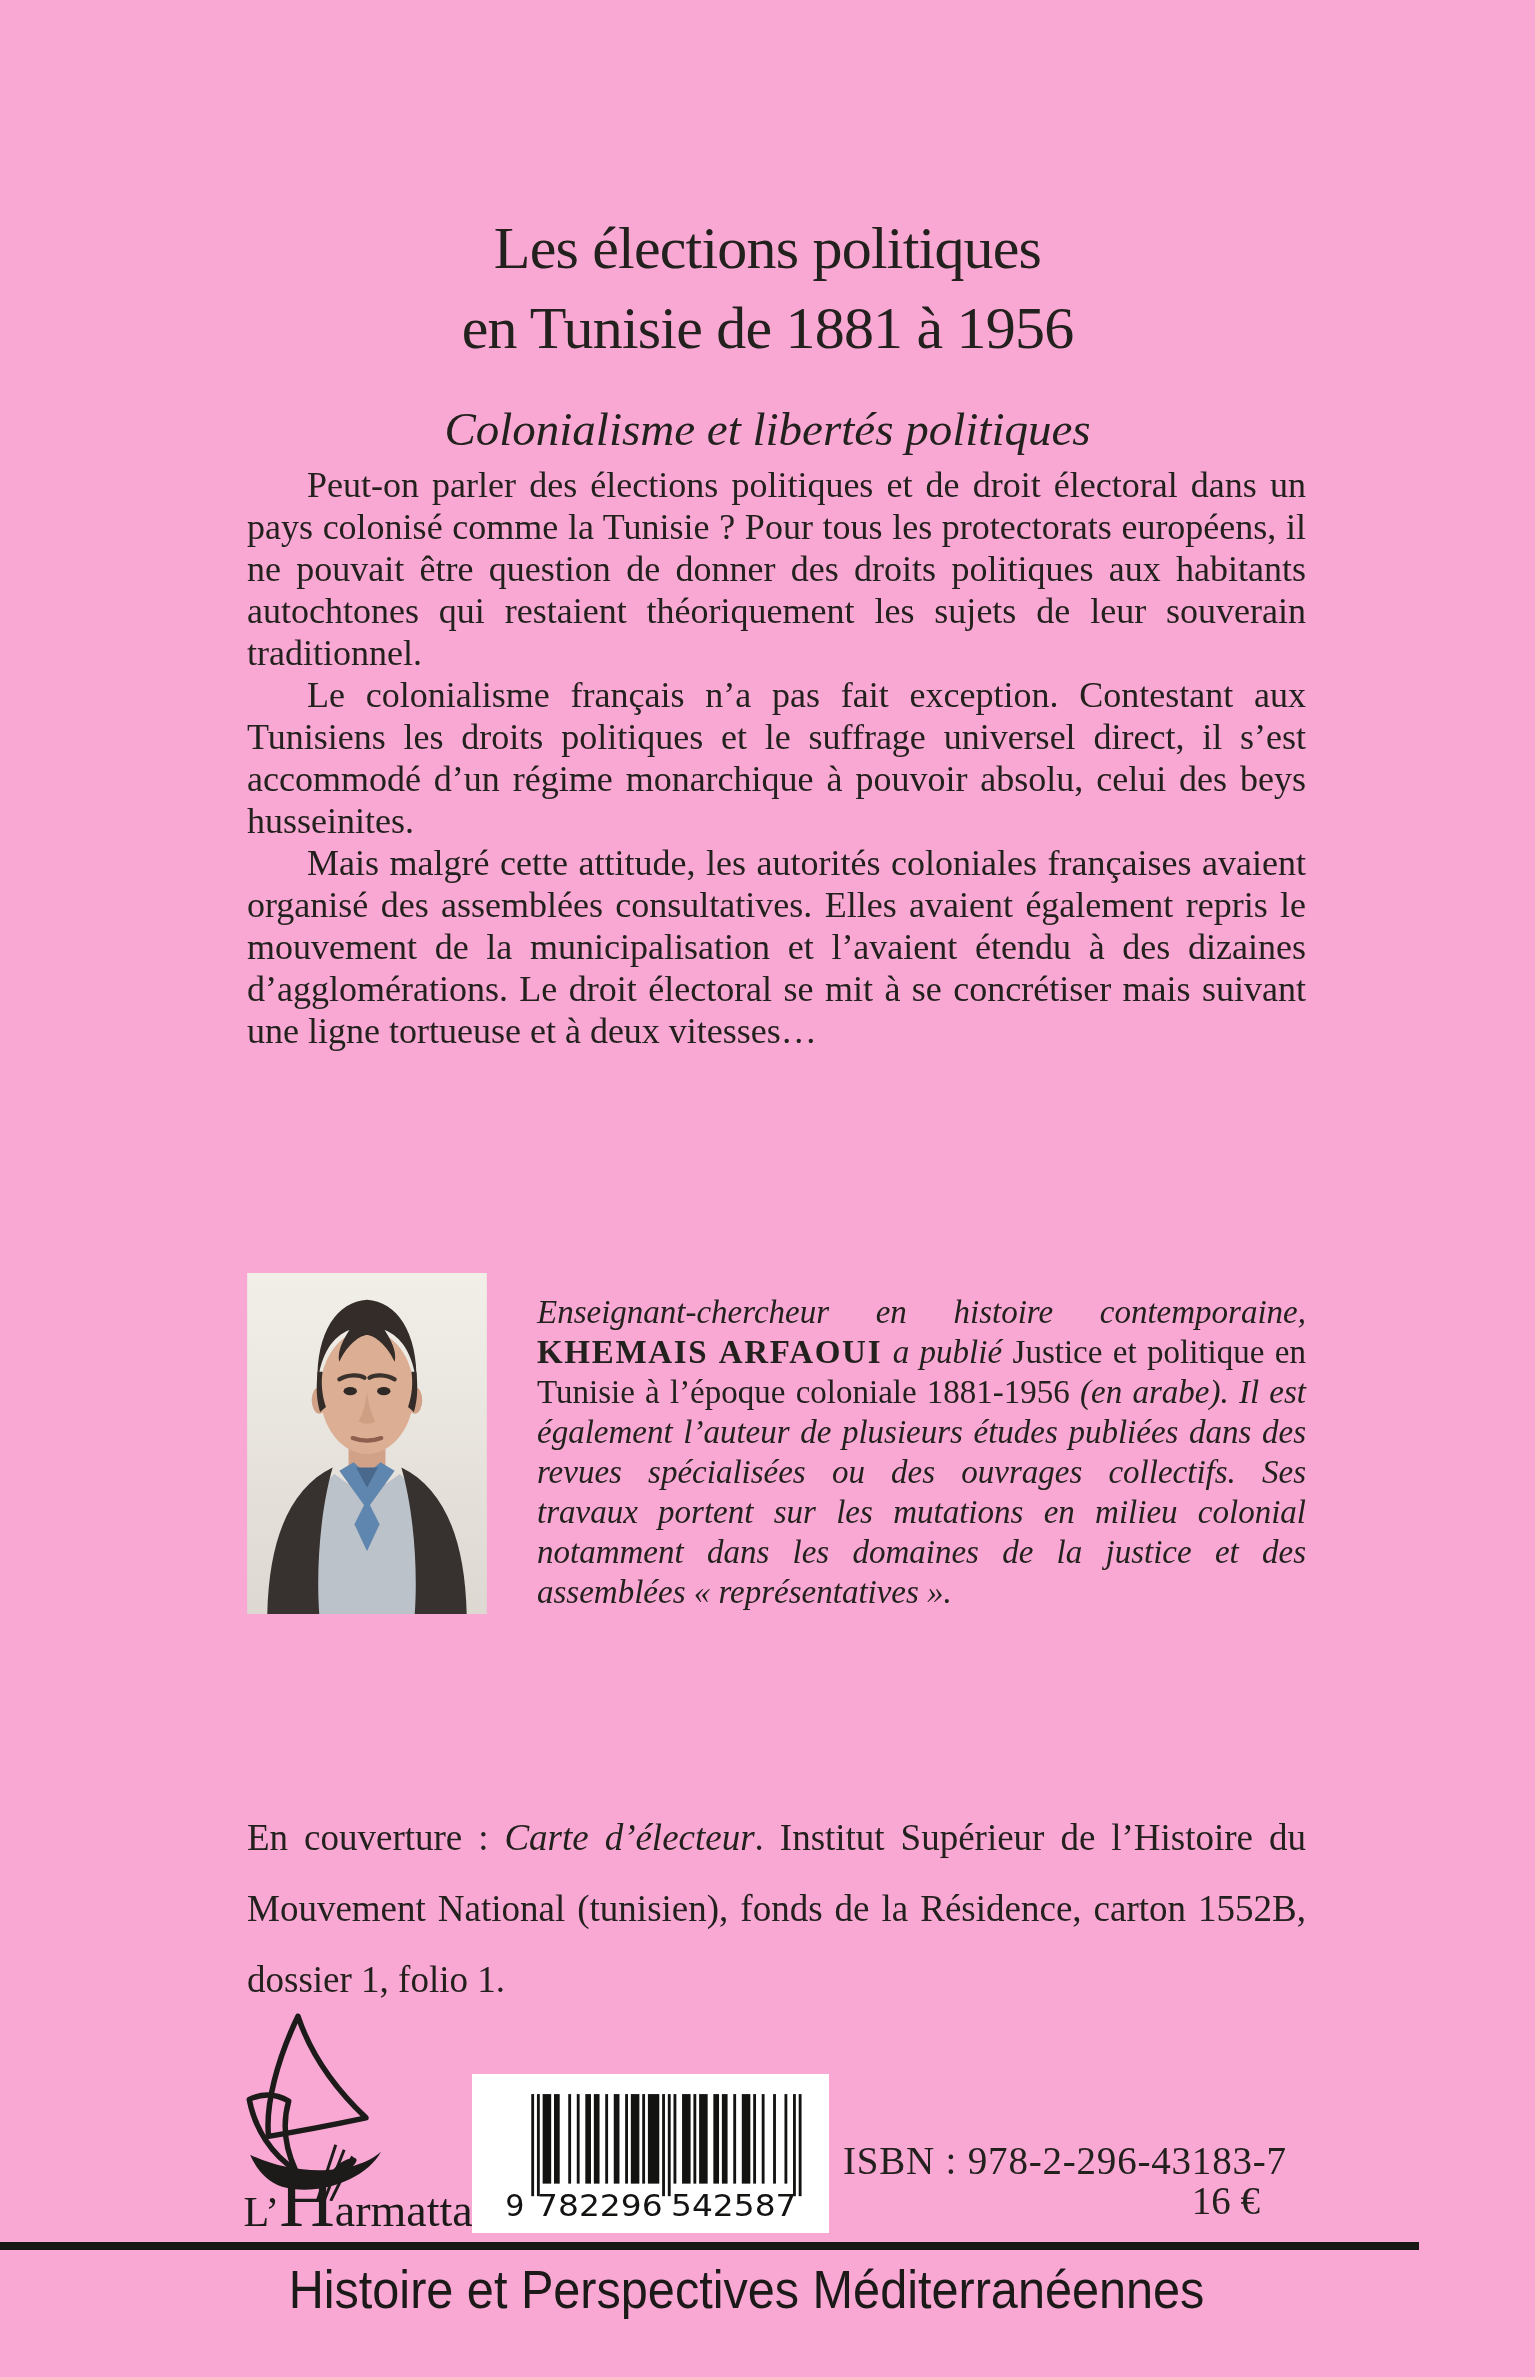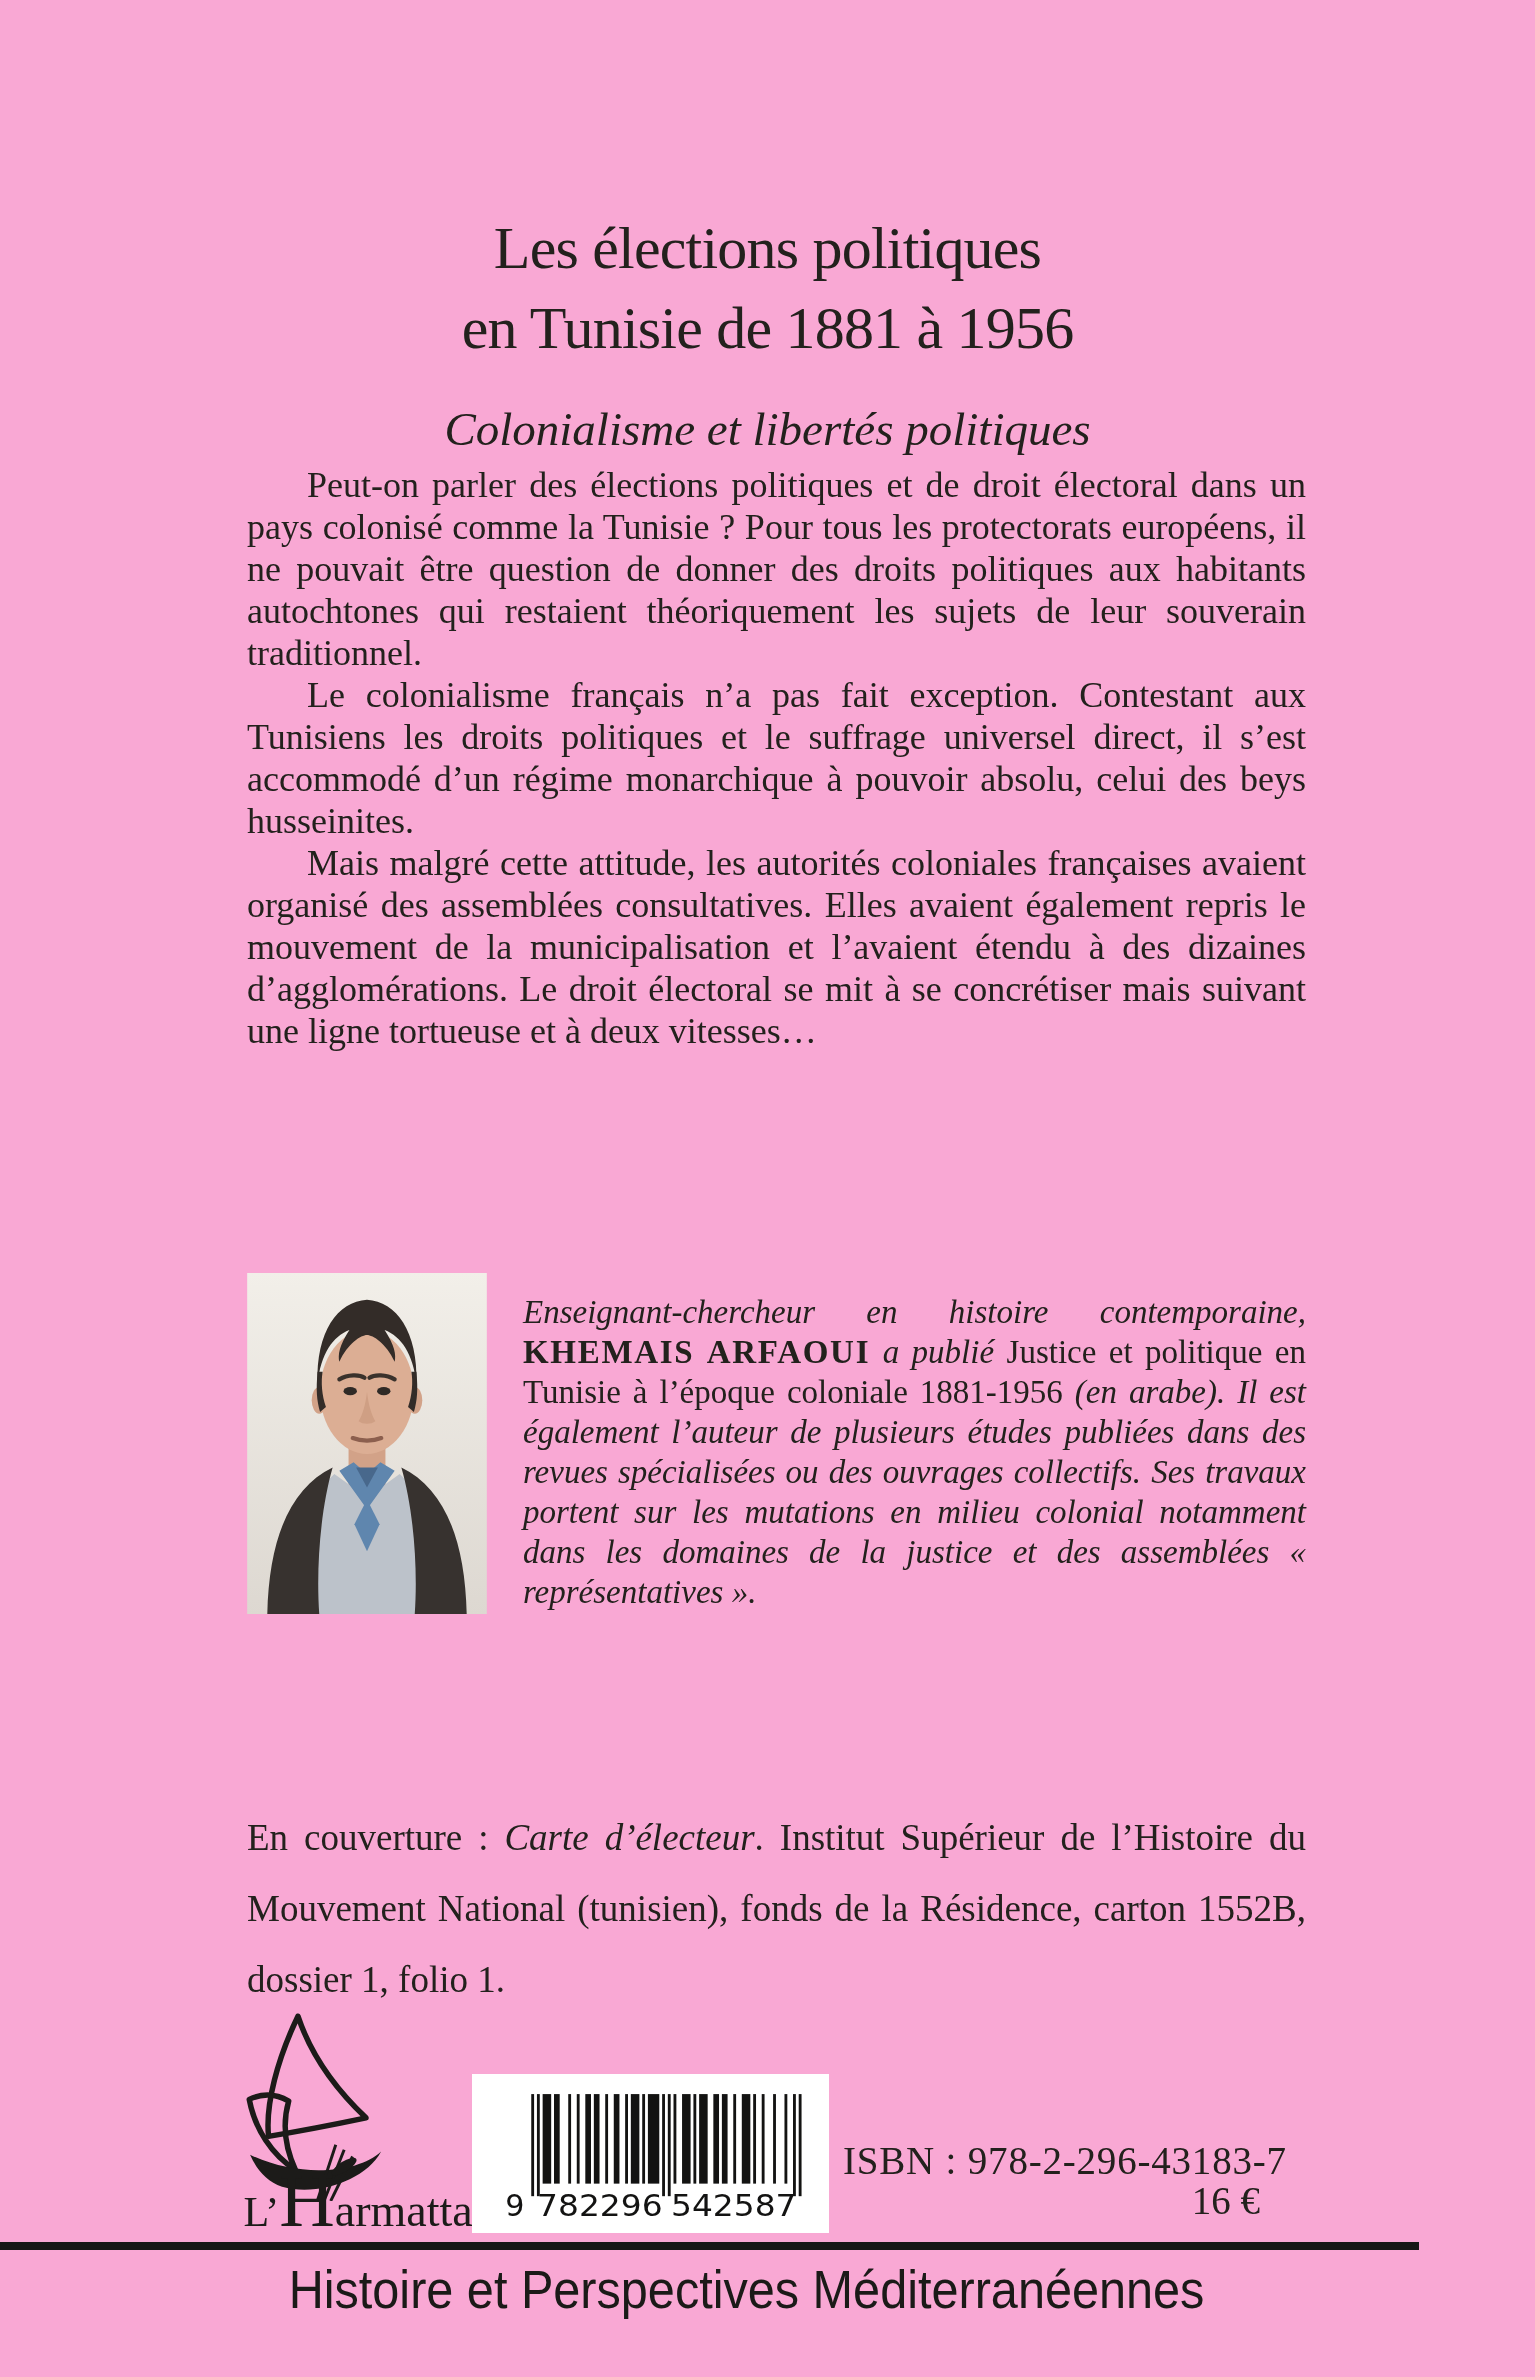--- a/index.html
+++ b/index.html
@@ -16,21 +16,21 @@
   .title-line{font-size:60px;line-height:80px;letter-spacing:-0.8px;}
   .subtitle{font-size:47px;font-style:italic;margin-top:34px;}
   
   .intro{position:absolute;top:464px;left:247px;width:1059px;
          font-size:36px;line-height:42px;text-align:justify;}
   .intro p{margin:0;text-indent:60px;}
   
   .author-row{position:absolute;top:1273px;left:247px;width:1059px;display:flex;}
   .photo{width:240px;height:341px;flex:0 0 240px;}
   .photo svg{display:block;}
-  .bio{flex:1;margin-left:36px;padding-top:18.5px;
+  .bio{flex:1;margin-left:50px;padding-top:18.5px;
        font-size:33px;line-height:40px;text-align:justify;}
   .bio-text{margin:0;}
   .bio-email{margin:0;font-style:italic;text-align:left;}
   .it{font-style:italic;}
   .rm{font-style:normal;}
   .bd{font-style:normal;font-weight:bold;letter-spacing:1.7px;}
   
   .cover-note{position:absolute;top:1802px;left:247px;width:1059px;
               font-size:37px;line-height:71px;text-align:justify;}
   

